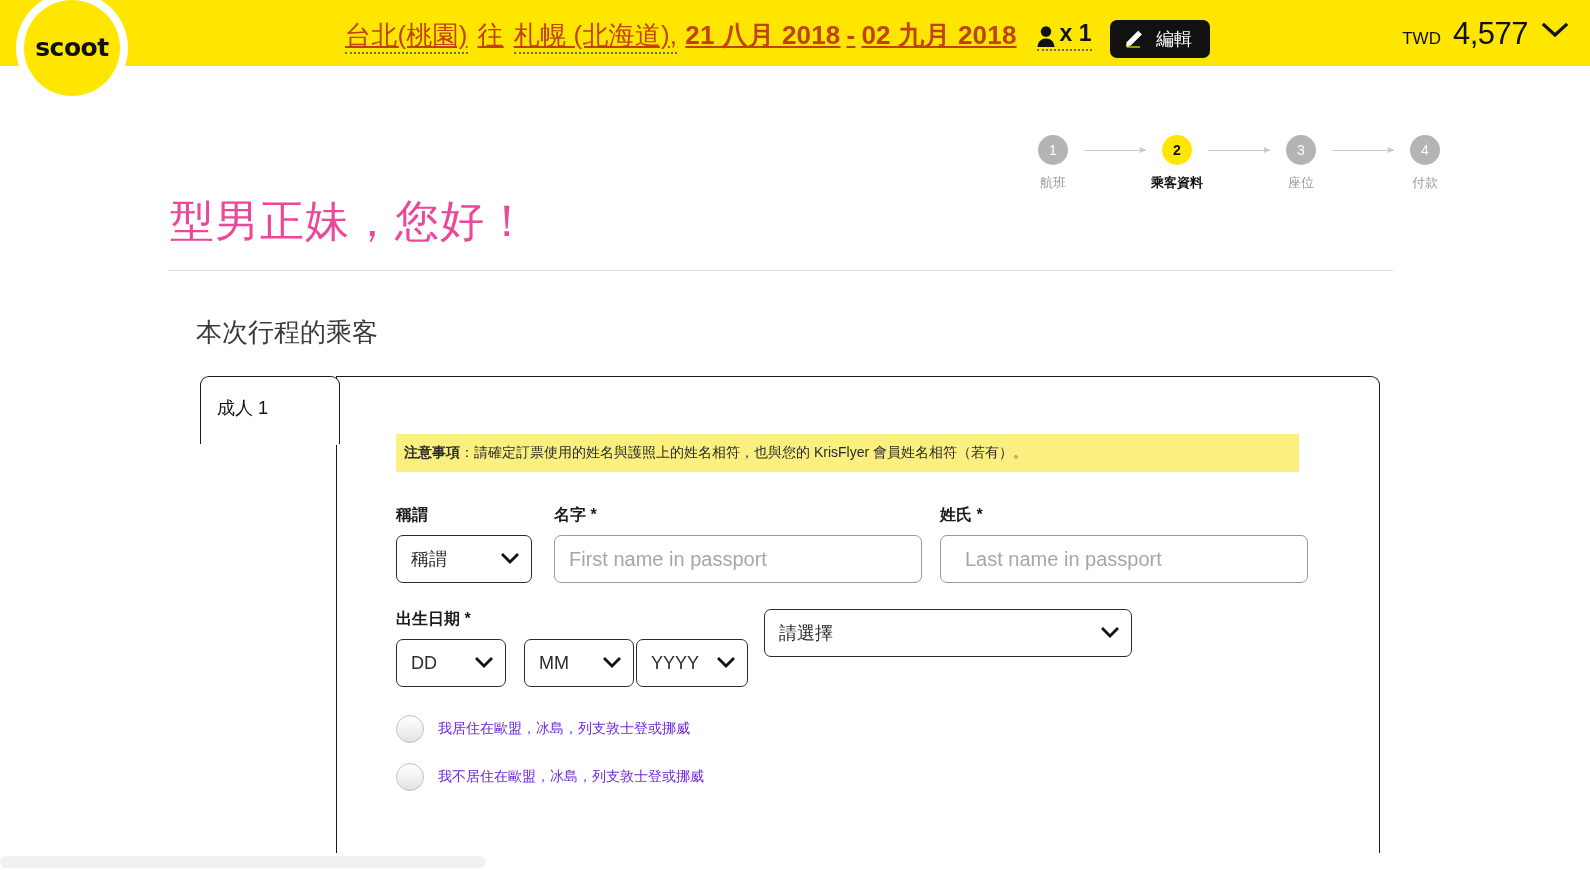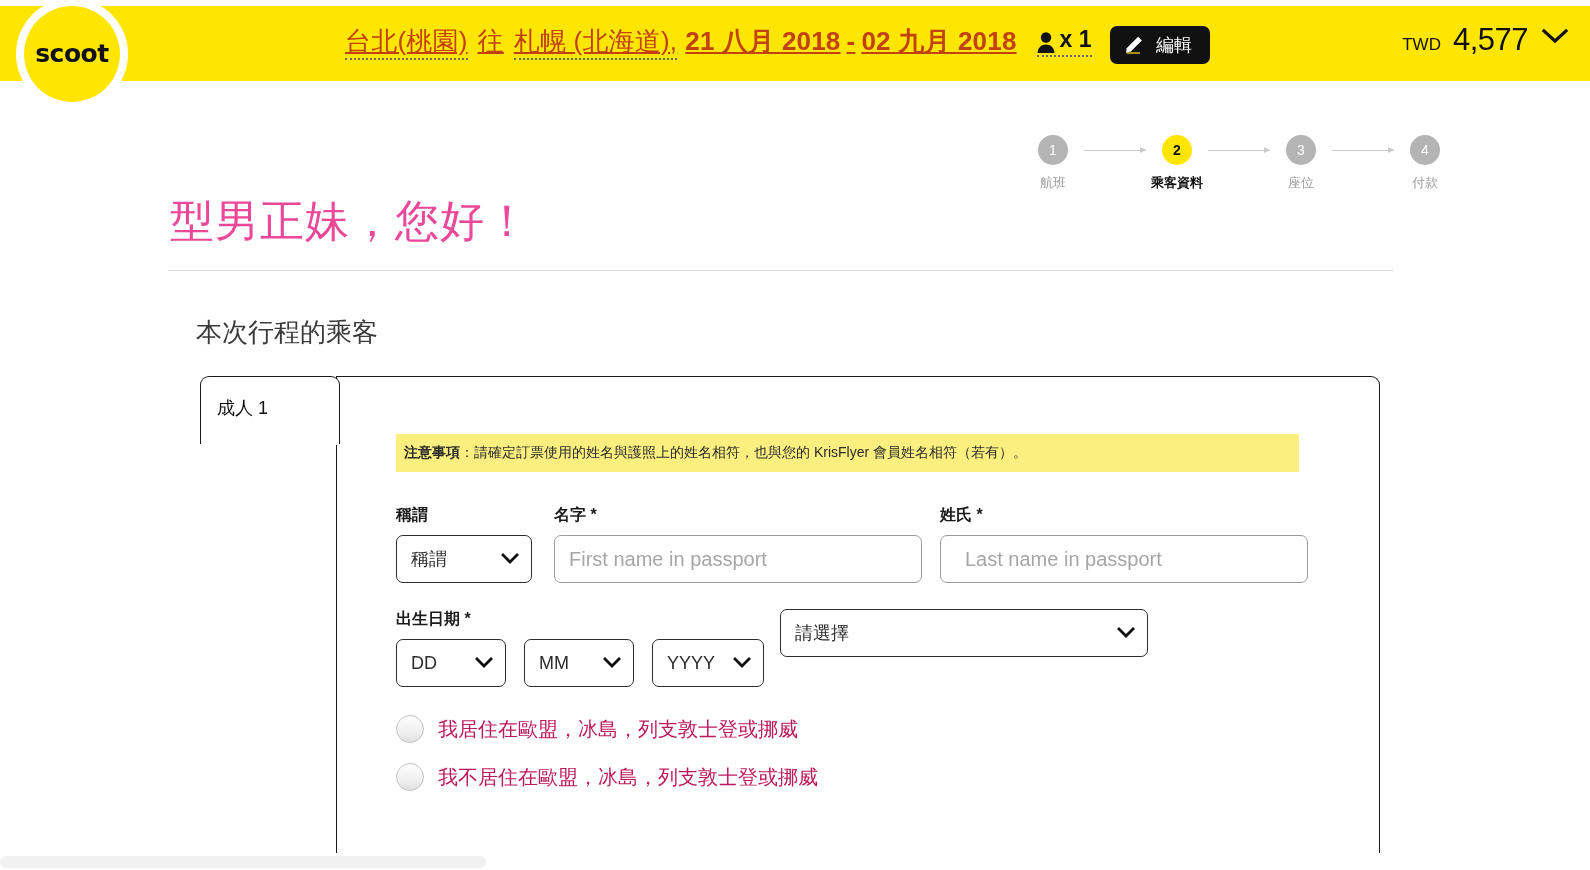--- a/index.html
+++ b/index.html
@@ -7,25 +7,24 @@
     margin: 0; padding: 0;
     width: 1590px; height: 870px;
     background: #ffffff;
     font-family: "Liberation Sans", "DejaVu Sans", sans-serif;
     overflow: hidden;
   }
 
   
   .header {
     position: relative;
-    height: 75px;
+    height: 66px;
     background: #ffe600;
     display: flex;
     align-items: center;
-    margin-top: 6px;
   }
   .logo-wrap {
     position: absolute;
     left: 16px; top: -8px;
     width: 112px; height: 112px;
     border-radius: 50%;
     background: #ffffff;
     display: flex; align-items: center; justify-content: center;
   }
   .logo-circle {
@@ -251,21 +250,21 @@
   .residency-label { font-size: 16px; color: #1a1a1a; font-weight: bold; margin-bottom: 12px; display: block; }
   .radio-row { display: flex; align-items: center; margin-bottom: 20px; }
   .radio {
     width: 28px; height: 28px;
     border-radius: 50%;
     border: 1px solid #c2c2c2;
     background: linear-gradient(to bottom, #ffffff 0%, #ededed 70%, #e0e0e0 100%);
     margin-right: 14px;
     flex: none;
   }
-  .radio-text { font-size: 20px; color: #be185d; }
+  .radio-text { font-size: 14px; color: #6d28d9; }
 
   
   .h-scrollbar {
     position: absolute;
     left: 0; bottom: 0;
     width: 1590px; height: 17px;
     background: #ffffff;
     z-index: 20;
   }
   .h-scroll-thumb {
@@ -419,21 +418,21 @@
           </span>
         </div>
         <div class="ctrl dark sel-mm" style="margin-left:18px;">
           <span class="value">MM</span>
           <span class="chev">
             <svg width="18" height="12" viewBox="0 0 18 12">
                 <path d="M2 2.5 L9 9.5 L16 2.5" fill="none" stroke="#111" stroke-width="2.8" stroke-linecap="square"></path>
               </svg>
           </span>
         </div>
-        <div class="ctrl dark sel-yy" style="margin-left:18px;">
+        <div class="ctrl dark sel-yy" style="margin-left:2px;">
           <span class="value">YYYY</span>
           <span class="chev">
             <svg width="18" height="12" viewBox="0 0 18 12">
                 <path d="M2 2.5 L9 9.5 L16 2.5" fill="none" stroke="#111" stroke-width="2.8" stroke-linecap="square"></path>
               </svg>
           </span>
         </div>
       </div>
     </div>
 

